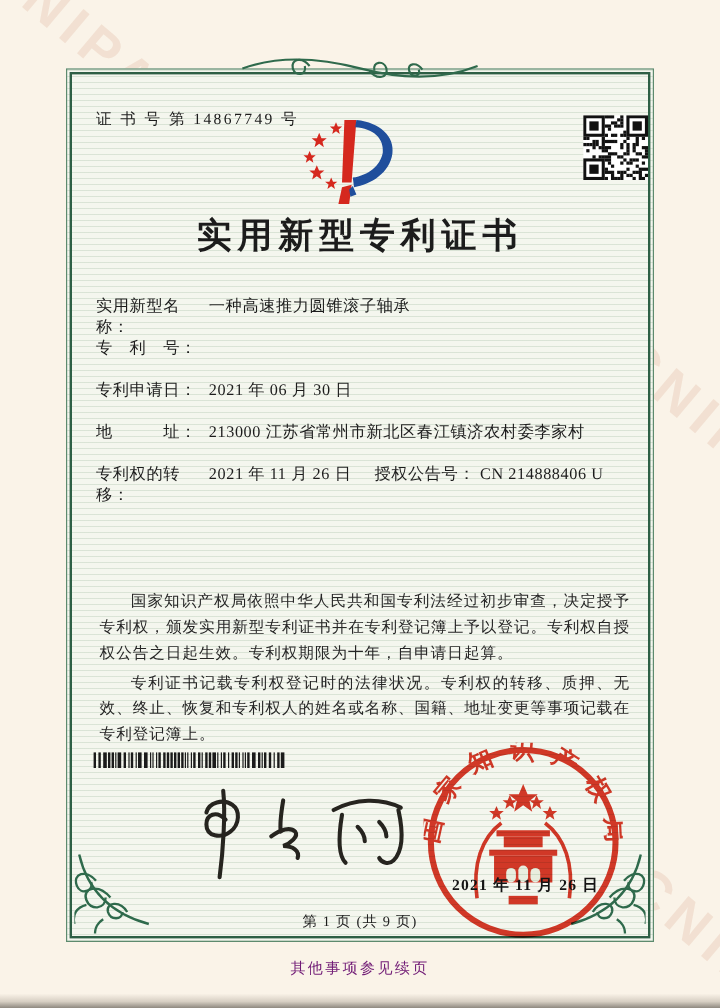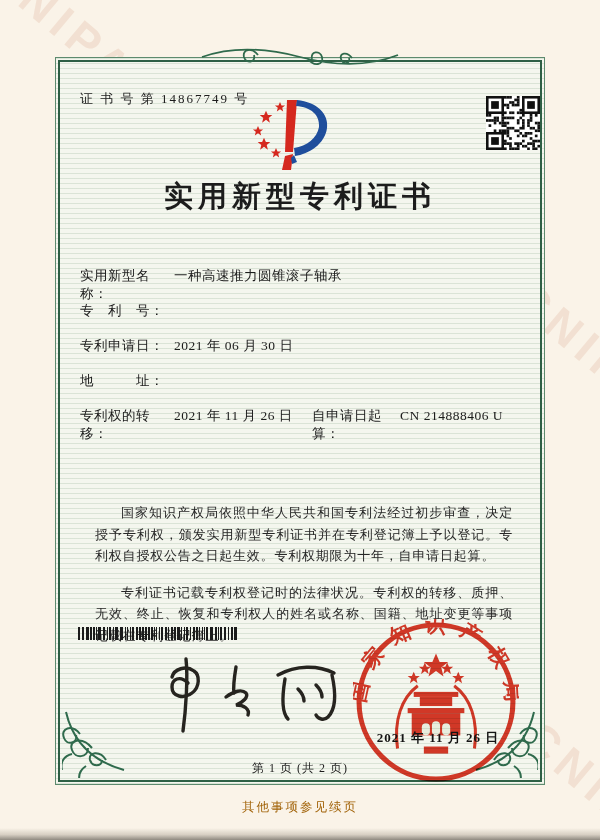--- a/index.html
+++ b/index.html
@@ -32,47 +32,47 @@
   .top-ornament{position:absolute;left:200px;top:44px;z-index:4;}
   .cert-no{
     position:absolute;left:80px;top:90px;font-size:13px;letter-spacing:2px;z-index:5;
   }
   .logo{position:absolute;left:250px;top:100px;z-index:5;}
   .qr{position:absolute;left:486px;top:96px;z-index:5;}
   .title{
     position:absolute;left:0;right:0;top:177px;text-align:center;
     font-size:29px;font-weight:bold;letter-spacing:5px;z-index:5;
   }
-  .fields{position:absolute;left:80px;top:246px;width:452px;font-size:13.5px;z-index:5;margin-top:21px;}
+  .fields{position:absolute;left:80px;top:246px;width:452px;font-size:13.5px;z-index:5;}
   .field-row{display:flex;height:35px;align-items:flex-start;line-height:18px;}
   .field-label{width:94px;flex:0 0 94px;letter-spacing:0.5px;}
   .field-value{letter-spacing:0.5px;}
   .field-row.double .field-value.first{width:138px;flex:0 0 138px;}
   .field-label.second{width:88px;flex:0 0 88px;}
   .body-text{
     position:absolute;left:80px;top:487px;width:448px;z-index:5;
     font-size:13px;line-height:21.5px;letter-spacing:0.8px;text-align:justify;color:#262626;
   }
-  .body-text p{margin:15px;text-indent:2em;}
+  .body-text p{margin:3px;text-indent:2em;}
   .barcode{position:absolute;left:78px;top:627px;width:162px;height:13px;z-index:5;}
   .barcode i{position:absolute;top:0;bottom:0;background:#1b1b1b;display:block;}
   .officials{position:absolute;left:88px;top:680px;z-index:6;font-size:14.5px;letter-spacing:3px;line-height:23px;}
   .signature{position:absolute;left:150px;top:653px;z-index:6;}
   .seal{position:absolute;left:353px;top:619px;z-index:5;mix-blend-mode:multiply;opacity:0.95;}
   .seal-date{
     position:absolute;left:362px;top:729px;width:152px;text-align:center;z-index:7;
     font-size:13px;font-weight:bold;letter-spacing:1px;color:#141414;
   }
   .page-indicator{
     position:absolute;left:0;right:0;top:760px;text-align:center;
     font-size:12px;letter-spacing:1px;z-index:5;
   }
   .continuation-note{
     position:absolute;left:0;right:0;top:799px;text-align:center;
-    font-size:12.5px;letter-spacing:2px;z-index:3;color:#a16207;
+    font-size:12.5px;letter-spacing:2px;z-index:3;color:#701a75;
   }
   .page-edge{
     position:absolute;left:0;right:0;bottom:0;height:12px;z-index:8;
     background:linear-gradient(180deg,rgba(110,100,85,0) 0%,rgba(110,100,85,0.25) 55%,rgba(55,50,42,0.55) 100%);
   }
   .hidden-defs{position:absolute;width:0;height:0;overflow:hidden;}
 </style>
 </head>
 <body>
 
@@ -279,25 +279,26 @@
     </div>
     <div class="field-row">
       <span class="field-label">专　利　号：</span>
     </div>
     <div class="field-row">
       <span class="field-label">专利申请日：</span>
       <span class="field-value">2021 年 06 月 30 日</span>
     </div>
     <div class="field-row">
       <span class="field-label">地　　　址：</span>
+      <span class="field-value">213000 江苏省常州市新北区春江镇济农村委李家村</span>
     </div>
     <div class="field-row double">
       <span class="field-label">专利权的转移：</span>
       <span class="field-value first">2021 年 11 月 26 日</span>
-      <span class="field-label second">自申请日起算：</span>
+      <span class="field-label second">授权公告号：</span>
       <span class="field-value">CN 214888406 U</span>
     </div>
   </div>
 
   <div class="body-text">
     <p>国家知识产权局依照中华人民共和国专利法经过初步审查，决定授予专利权，颁发实用新型专利证书并在专利登记簿上予以登记。专利权自授权公告之日起生效。专利权期限为十年，自申请日起算。</p>
     <p>专利证书记载专利权登记时的法律状况。专利权的转移、质押、无效、终止、恢复和专利权人的姓名或名称、国籍、地址变更等事项记载在专利登记簿上。</p>
   </div>
 
   <div class="barcode">
@@ -389,17 +390,17 @@
       <rect x="68" y="103" width="8" height="12" rx="4" fill="#f4f6ee"></rect>
       <rect x="78" y="101" width="8" height="14" rx="4" fill="#f4f6ee"></rect>
       <rect x="88" y="103" width="8" height="12" rx="4" fill="#f4f6ee"></rect>
       <path d="M44,128 C40,100 48,78 64,66" fill="none" stroke="#d92f1d" stroke-width="3"></path>
       <path d="M120,128 C124,100 116,78 100,66" fill="none" stroke="#d92f1d" stroke-width="3"></path>
       <rect x="70" y="126" width="24" height="7"></rect>
     </g>
   </svg>
   <div class="seal-date">2021 年 11 月 26 日</div>
 
-  <div class="page-indicator">第 1 页 (共 2 页)</div>
+  <div class="page-indicator">第 1 页 (共 9 页)</div>
   <div class="continuation-note">其他事项参见续页</div>
   <div class="page-edge"></div>
 
 </div>
 
 </body></html>

